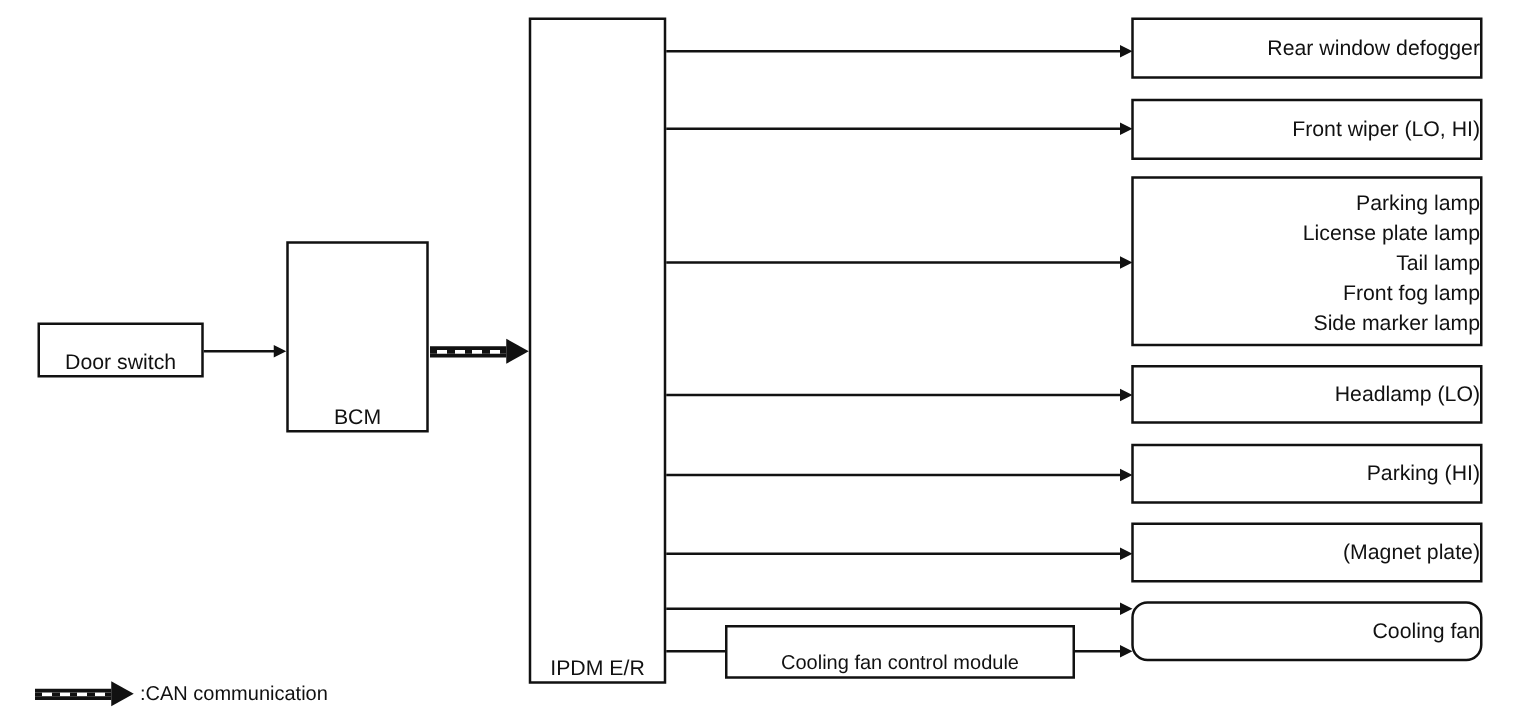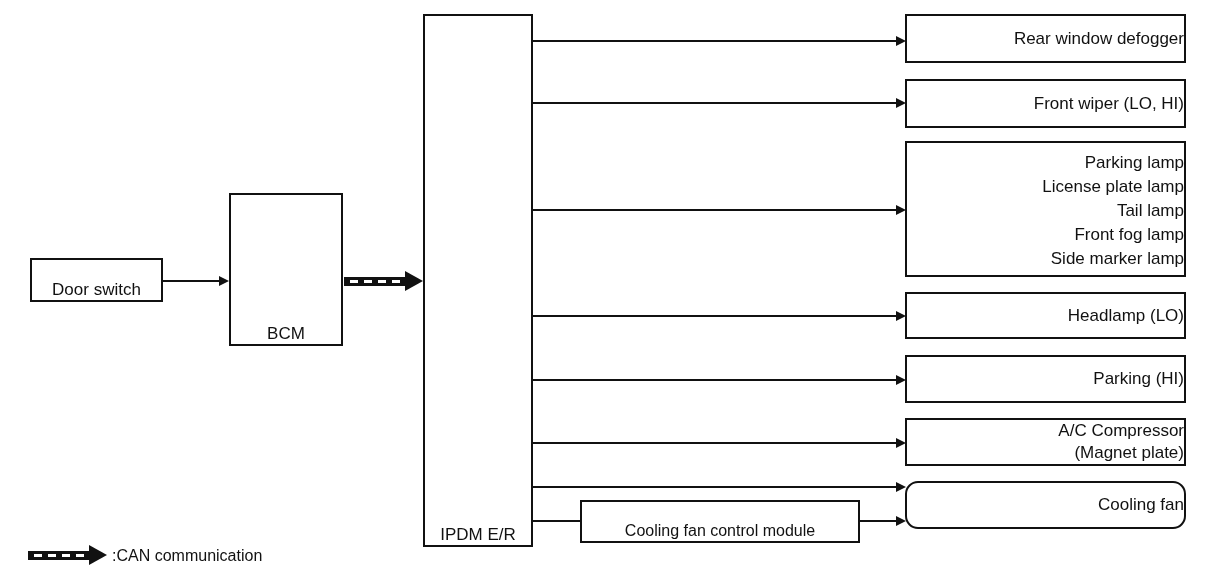--- a/index.html
+++ b/index.html
@@ -129,21 +129,20 @@
     <div class="bl">Tail lamp</div>
     <div class="bl">Front fog lamp</div>
     <div class="bl">Side marker lamp</div>
   </div>
 
   <div class="box leftpad out o5">
     <span class="bl">Parking (HI)</span>
   </div>
 
   <div class="box leftpad out o6">
-    <span class="bl">A/C Compressor</span>
     <span class="bl">(Magnet plate)</span>
   </div>
 
   <div class="box leftpad out o7">
     <span class="bl">Cooling fan</span>
   </div>
 
   <div class="line" style="left:163px; top:280px; width:57px;"></div>
   <div class="ah" style="left:219px; top:276px;"></div>
 

